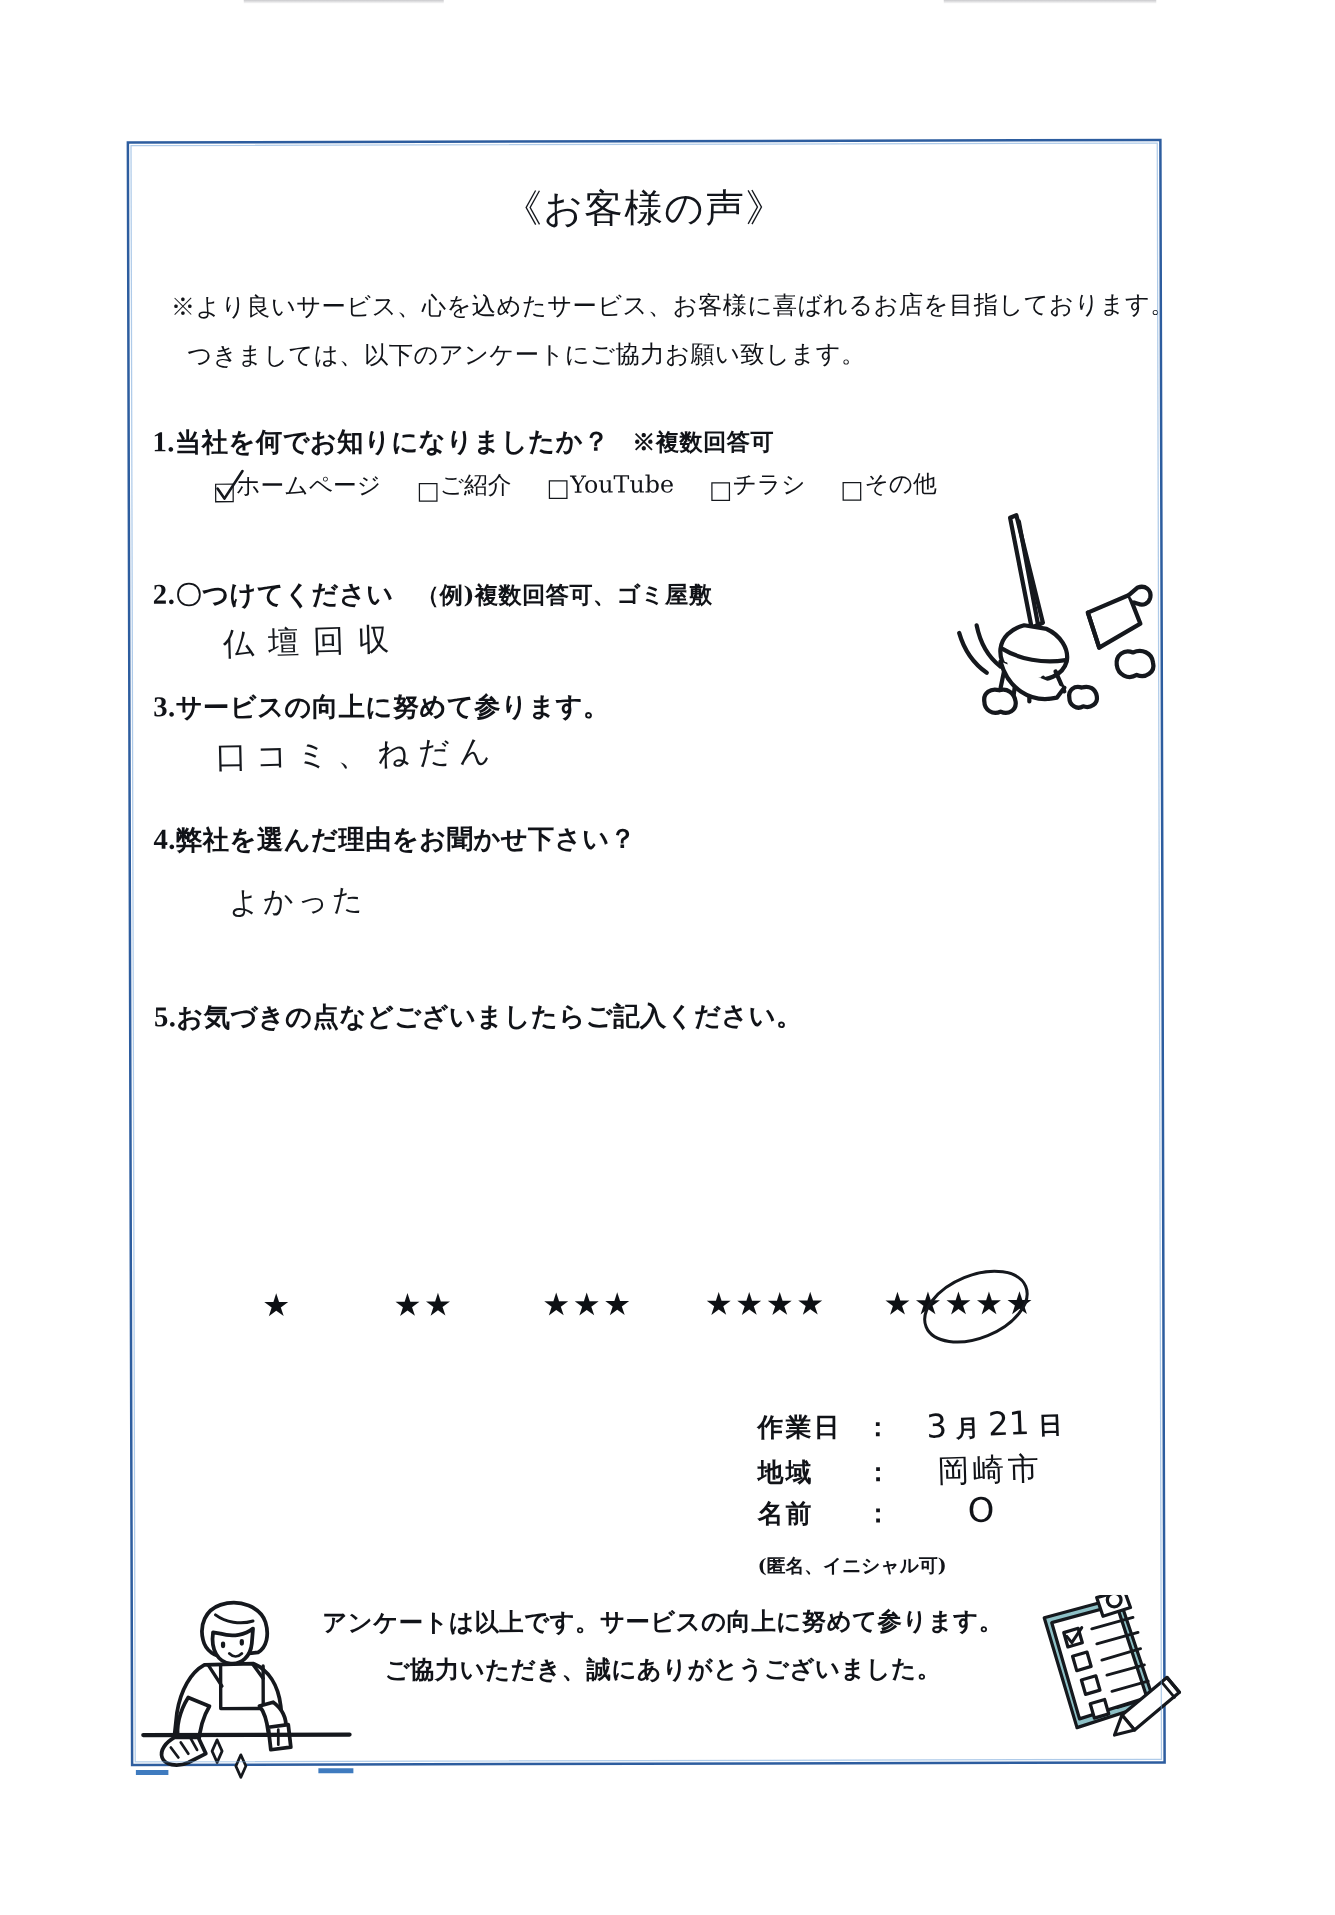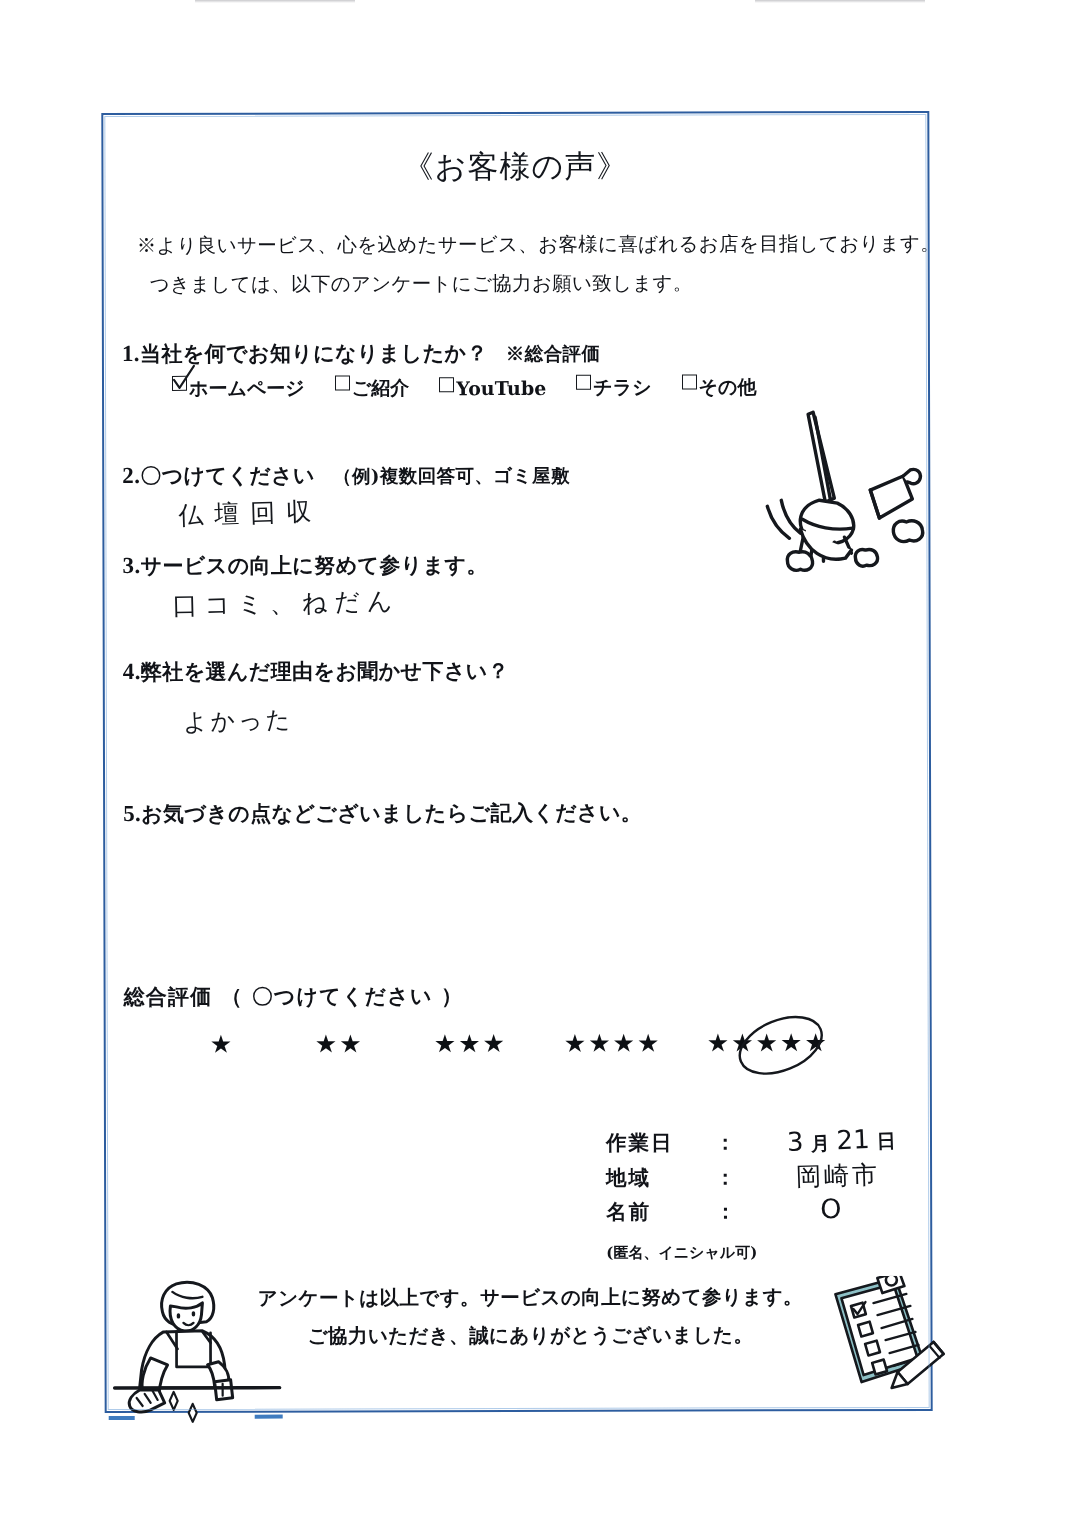--- a/index.html
+++ b/index.html
@@ -111,24 +111,23 @@
     left: 68px;
     display: flex;
     align-items: center;
     gap: 30px;
     font-size: 19px;
     white-space: nowrap;
     font-family: "DejaVu Serif", "Liberation Serif", serif;
   }
   .opt {
     display: inline-flex;
-    align-items: flex-start;
+    align-items: flex-end;
     gap: 2px;
     position: relative;
-    font-weight: bold;
   }
   .box {
     display: inline-block;
     width: 15px;
     height: 15px;
     border: 1.8px solid #15181d;
     box-sizing: border-box;
     position: relative;
     flex: none;
   }
@@ -219,21 +218,20 @@
     left: 500px;
     font-size: 20.5px;
     font-weight: bold;
     font-family: "DejaVu Serif", "Liberation Serif", serif;
   }
   .meta-row {
     display: flex;
     align-items: baseline;
     height: 34px;
     white-space: nowrap;
-    gap: 23px;
   }
   .meta-label { width: 86px; letter-spacing: 2px; }
   .meta-colon { width: 42px; }
   .meta-value {
     font-family: "DejaVu Sans", sans-serif;
     font-weight: 400;
     font-size: 24px;
   }
   .meta-value .hw-num { font-size: 26px; padding: 0 7px; }
   .meta-unit { font-size: 19px; font-weight: bold; font-family: "DejaVu Serif", serif; }
@@ -293,21 +291,21 @@
 
 <div id="form-sheet">
   <div class="sheet-inner">
 
     <div id="doc-title">《お客様の声》</div>
 
     <div class="intro" id="intro-line-1">※より良いサービス、心を込めたサービス、お客様に喜ばれるお店を目指しております。</div>
     <div class="intro" id="intro-line-2">つきましては、以下のアンケートにご協力お願い致します。</div>
 
     <div class="question" id="q1">
-      <span class="q-num">1.</span><span>当社を何でお知りになりましたか？</span><span class="q-sub">※総合評価</span>
+      <span class="q-num">1.</span><span>当社を何でお知りになりましたか？</span><span class="q-sub">※複数回答可</span>
     </div>
 
     <div id="q1-options">
 
       <label class="opt">
         <span class="box">
           <svg class="check-mark" viewBox="0 0 26 28">
             <path d="M3 16 L8.5 24 L23 2" fill="none" stroke="#15181d" stroke-width="2.1" stroke-linecap="round" stroke-linejoin="round"></path>
           </svg>
         </span>
@@ -378,21 +376,20 @@
 
     <div class="question" id="q4">
       <span class="q-num">4.</span><span>弊社を選んだ理由をお聞かせ下さい？</span>
     </div>
     <div class="handwriting" id="ans-q4">よかった</div>
 
     <div class="question" id="q5">
       <span class="q-num">5.</span><span>お気づきの点などございましたらご記入ください。</span>
     </div>
 
-    <div id="rating-label">総合評価 （ 〇つけてください ）</div>
 
     <div id="rating-row">
       <span class="star-group g1">★</span>
       <span class="star-group g2">★★</span>
       <span class="star-group g3">★★★</span>
       <span class="star-group g4">★★★★</span>
       <span class="star-group g5">★★★★★</span>
       <svg id="rating-circle" viewBox="0 0 110 62">
         <ellipse cx="55" cy="31" rx="43" ry="25" fill="none" stroke="#15181d" stroke-width="2.4" transform="rotate(-22 55 31)"></ellipse>
       </svg>

